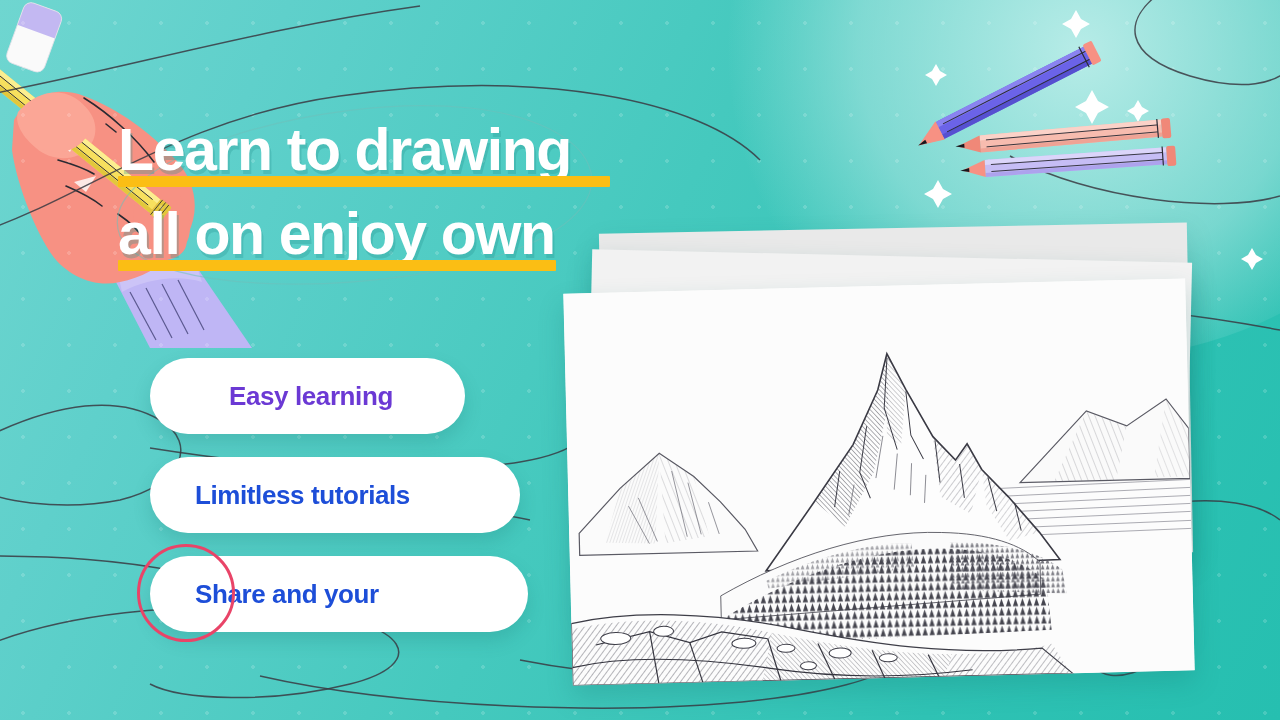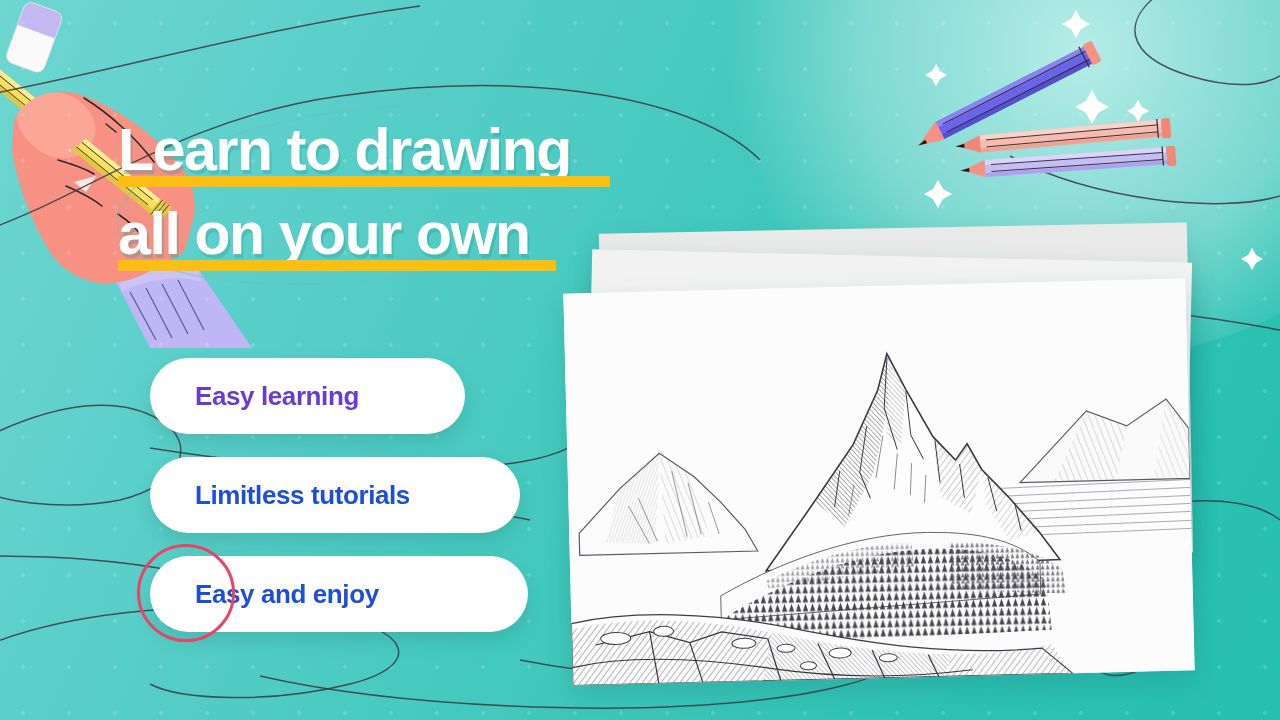--- a/index.html
+++ b/index.html
@@ -92,21 +92,21 @@
   .pill-label {
     padding-left:45px;
     font-size:26px;
     font-weight:bold;
     letter-spacing:-.4px;
     white-space:nowrap;
   }
   #pill-0 { width:315px; }
   #pill-1 { width:370px; }
   #pill-2 { width:378px; }
-  .accent-purple { color:#6B39D4; }
+  .accent-purple { color:#6B39D4;margin-left:34px; }
   .accent-pink   { color:#1d4ed8; }
 
   #pill-ring {
     position:absolute;
     left:-13px; top:-12px;
     width:98px; height:98px;
     border-radius:50%;
     border:3.5px solid #E94468;
     background:transparent;
     z-index:1;
@@ -200,38 +200,38 @@
     <path d="M 786 246 l 5 9 9 5 -9 5 -5 9 -5 -9 -9 -5 9 -5 Z"></path>
     <path d="M 936 64 l 4 7 7 4 -7 4 -4 7 -4 -7 -7 -4 7 -4 Z"></path>
   </svg>
 
   <div id="headline">
     <div class="hl-row">
       <span class="hl-line">Learn to drawing</span>
       <span class="hl-bar" id="bar-1"></span>
     </div>
     <div class="hl-row">
-      <span class="hl-line">all on your own</span>
+      <span class="hl-line">all on enjoy own</span>
       <span class="hl-bar" id="bar-2"></span>
     </div>
   </div>
 
   <div id="pills">
 
     <div class="pill" id="pill-0">
       <span class="pill-label accent-purple">Easy learning</span>
     </div>
 
     <div class="pill" id="pill-1">
       <span class="pill-label accent-pink">Limitless tutorials</span>
     </div>
 
     <div class="pill" id="pill-2">
       <span id="pill-ring"></span>
-      <span class="pill-label accent-pink">Easy and enjoy</span>
+      <span class="pill-label accent-pink">Share and your</span>
     </div>
 
   </div>
 
   <div id="paper-stack">
 
     <div class="sheet" id="sheet-back"></div>
     <div class="sheet" id="sheet-mid"></div>
 
     <div class="sheet" id="sheet-front">

